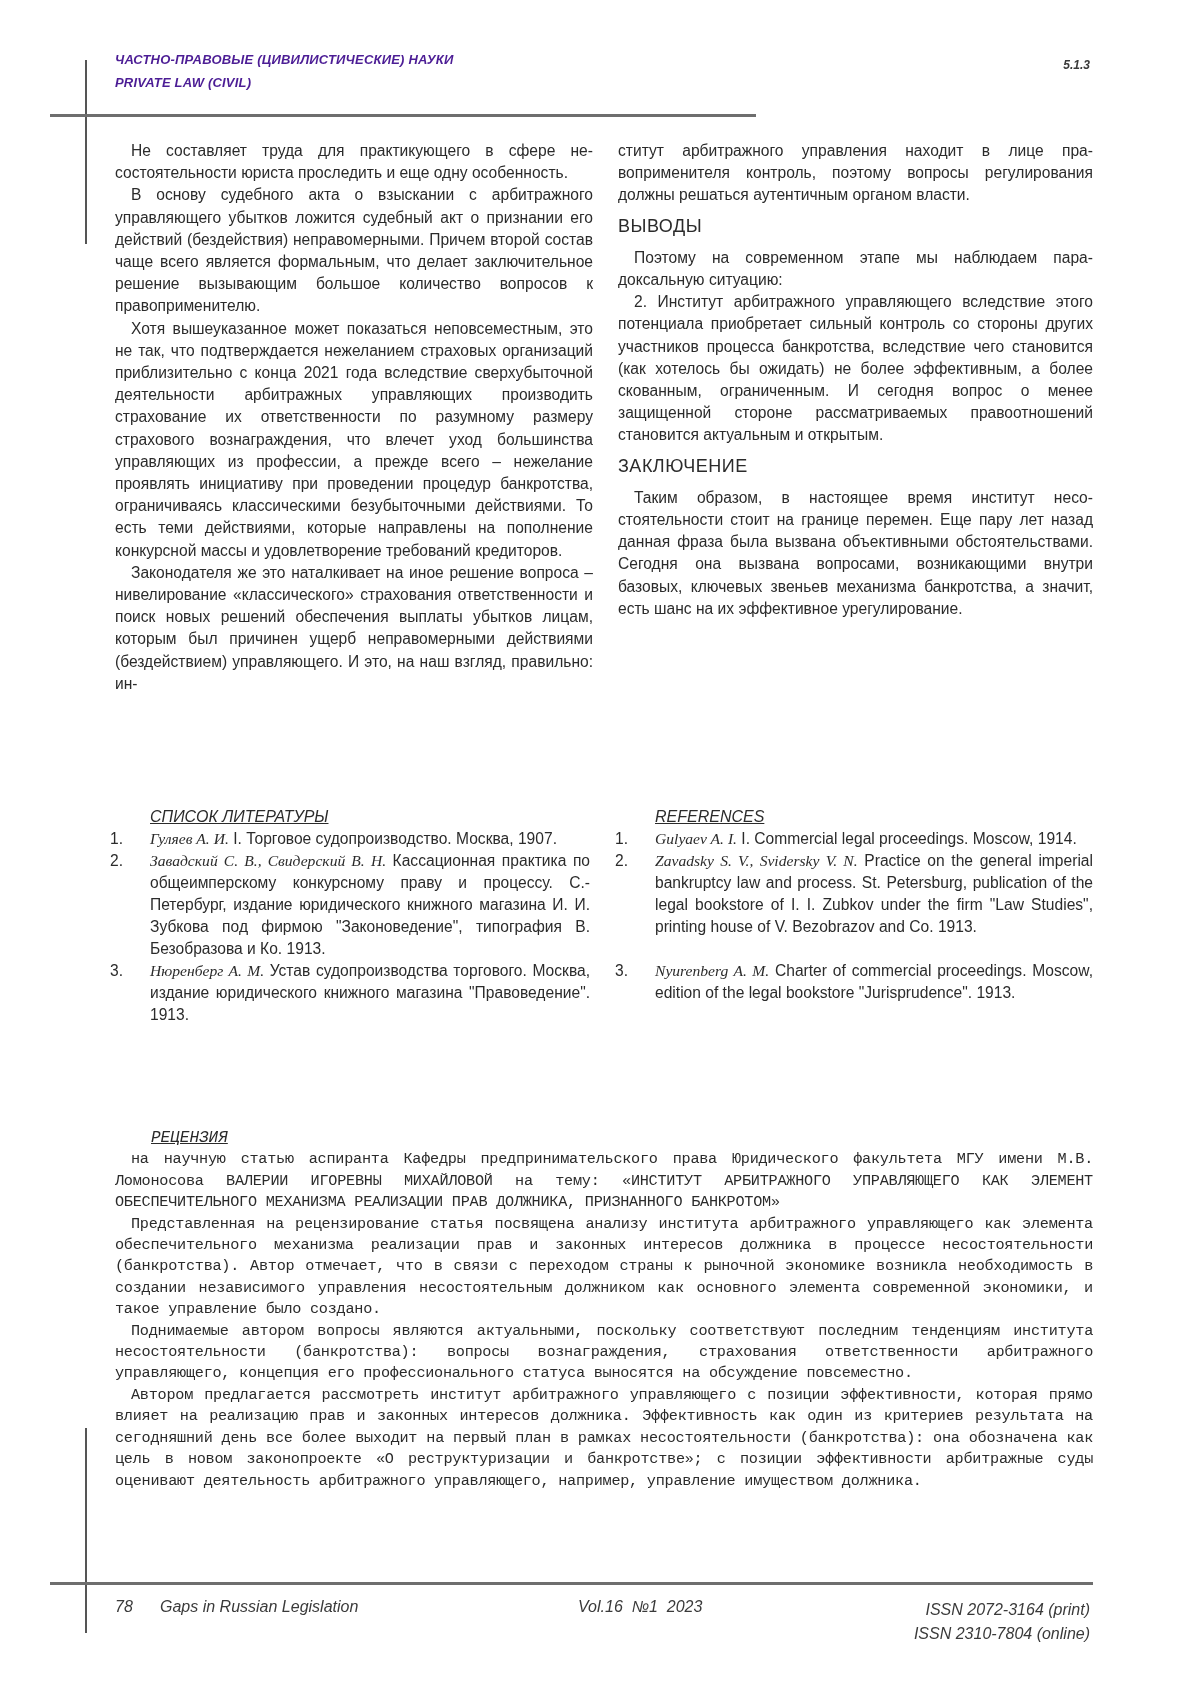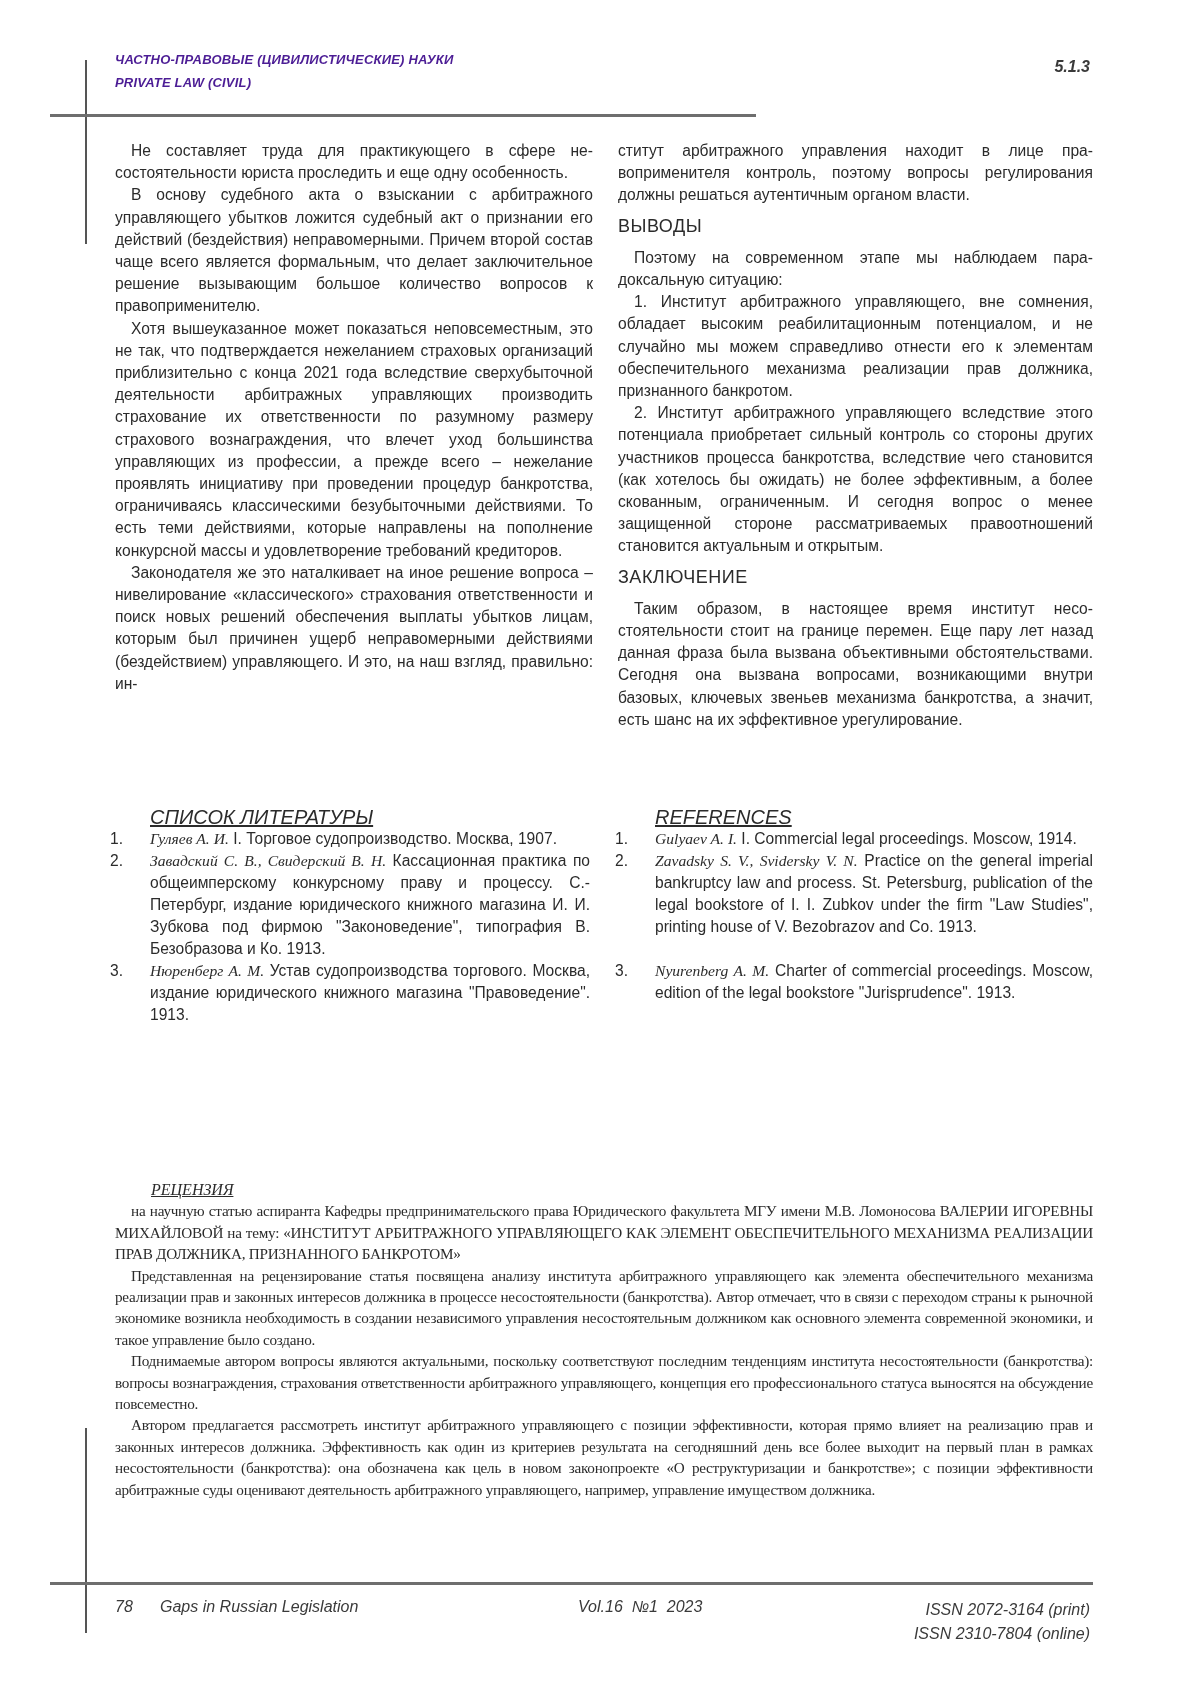--- a/index.html
+++ b/index.html
@@ -3,39 +3,39 @@
 <meta charset="utf-8">
 <style>
   html, body { margin:0; padding:0; background:#ffffff; }
   body { width:1200px; height:1697px; position:relative; overflow:hidden;
          font-family:"Liberation Sans", "DejaVu Sans", sans-serif; color:#2b2b2b; }
   .vline { position:absolute; left:85px; width:1.5px; background:#555; }
   .hline { position:absolute; height:2.5px; background:#6e6e6e; }
   .hdr { position:absolute; left:115px; top:48px; font-style:italic; font-weight:bold;
          font-size:13px; line-height:23px; color:#4c1d95; letter-spacing:0.2px; }
   .hdr-code { position:absolute; right:110px; top:58px; font-style:italic; font-weight:bold;
-         font-size:16px; color:#3a3a3a; }
+         font-size:12px; color:#3a3a3a; }
   .col { position:absolute; top:140px; width:478px; font-size:15.6px; line-height:22.2px;
          text-align:justify; hyphens:manual; }
   .col.left { left:115px; }
   .col.right { left:618px; width:475px; top:140px; }
   .col p { margin:0; text-indent:16px; }
   .col p.cont { text-indent:0; }
   .sec-title { font-size:18px; letter-spacing:0.5px; margin:8px 0 10px 0; color:#2b2b2b; font-weight:normal; }
   .refs { position:absolute; top:806px; font-size:15.6px; line-height:22px; }
   .refs.left { left:110px; width:480px; }
   .refs.right { left:615px; width:478px; }
-  .refs-title { font-style:italic; text-decoration:underline; margin-left:40px; font-size:20px; }
+  .refs-title { font-style:italic; text-decoration:underline; margin-left:40px; font-size:16px; }
   .refs ol { list-style:none; margin:0; padding:0; }
   .refs li { position:relative; padding-left:40px; text-align:justify; }
   .refs li .num { position:absolute; left:0; top:0; }
   .refs li .auth { font-style:italic;font-family:Liberation Serif, serif; }
   .refs li.gap { margin-top:22px; }
-  .review { position:absolute; left:115px; top:1179px; width:978px; font-size:15.2px;
-            line-height:21.4px; text-align:justify; font-family:Liberation Serif, serif;
+  .review { position:absolute; left:115px; top:1128px; width:978px; font-size:15.2px;
+            line-height:21.4px; text-align:justify; font-family:Liberation Mono, monospace;
             letter-spacing:-0.25px; }
   .review .rv-title { font-style:italic; text-decoration:underline; margin-left:36px; font-size:16px; letter-spacing:0; }
   .review p { margin:0; text-indent:16px; }
   .footer { position:absolute; top:1598px; font-style:italic; font-size:16px; color:#3a3a3a; }
   .f-page { left:115px; }
   .f-journal { left:160px; }
   .f-vol { left:578px; }
   .f-issn { right:110px; text-align:right; line-height:24px; }
 </style>
 </head>
@@ -56,21 +56,20 @@
   <p>Не составляет труда для практикующего в сфере не­состоятельности юриста проследить и еще одну осо­бенность.</p>
   <p>В основу судебного акта о взыскании с арбитражно­го управляющего убытков ложится судебный акт о при­знании его действий (бездействия) неправомерными. Причем второй состав чаще всего является формаль­ным, что делает заключительное решение вызываю­щим большое количество вопросов к правопримени­телю.</p>
   <p>Хотя вышеуказанное может показаться неповсемест­ным, это не так, что подтверждается нежеланием стра­ховых организаций приблизительно с конца 2021 года вследствие сверхубыточной деятельности арбитраж­ных управляющих производить страхование их ответ­ственности по разумному размеру страхового возна­граждения, что влечет уход большинства управляющих из профессии, а прежде всего – нежелание проявлять инициативу при проведении процедур банкротства, ограничиваясь классическими безубыточными дей­ствиями. То есть теми действиями, которые направле­ны на пополнение конкурсной массы и удовлетворе­ние требований кредиторов.</p>
   <p>Законодателя же это наталкивает на иное решение вопроса – нивелирование «классического» страхова­ния ответственности и поиск новых решений обеспе­чения выплаты убытков лицам, которым был причинен ущерб неправомерными действиями (бездействием) управляющего. И это, на наш взгляд, правильно: ин-</p>
 </div>
 
 <div class="col right">
   <p class="cont">ститут арбитражного управления находит в лице пра­воприменителя контроль, поэтому вопросы регулиро­вания должны решаться аутентичным органом власти.</p>
   <div class="sec-title">ВЫВОДЫ</div>
   <p>Поэтому на современном этапе мы наблюдаем пара­доксальную ситуацию:</p>
-  <p>1. Институт арбитражного управляющего, вне сомне­ния, обладает высоким реабилитационным потенци­алом, и не случайно мы можем справедливо отнести его к элементам обеспечительного механизма реали­зации прав должника, признанного банкротом.</p>
   <p>2. Институт арбитражного управляющего вследствие этого потенциала приобретает сильный контроль со стороны других участников процесса банкротства, вследствие чего становится (как хотелось бы ожидать) не более эффективным, а более скованным, ограни­ченным. И сегодня вопрос о менее защищенной сто­роне рассматриваемых правоотношений становится актуальным и открытым.</p>
   <div class="sec-title">ЗАКЛЮЧЕНИЕ</div>
   <p>Таким образом, в настоящее время институт несо­стоятельности стоит на границе перемен. Еще пару лет назад данная фраза была вызвана объективными обстоятельствами. Сегодня она вызвана вопросами, возникающими внутри базовых, ключевых звеньев механизма банкротства, а значит, есть шанс на их эф­фективное урегулирование.</p>
 </div>
 
 <div class="refs left">
   <div class="refs-title">СПИСОК ЛИТЕРАТУРЫ</div>
   <ol>
     <li><span class="num">1.</span><span class="auth">Гуляев А. И.</span><span> I. Торговое судопроизводство. Москва, 1907.</span></li>
     <li><span class="num">2.</span><span class="auth">Завадский С. В., Свидерский В. Н.</span><span> Кассационная практика по общеимперскому конкурсному праву и процессу. С.-Петербург, издание юридическо­го книжного магазина И. И. Зубкова под фирмою "Законоведение", типография В. Безобразова и Ко. 1913.</span></li>

